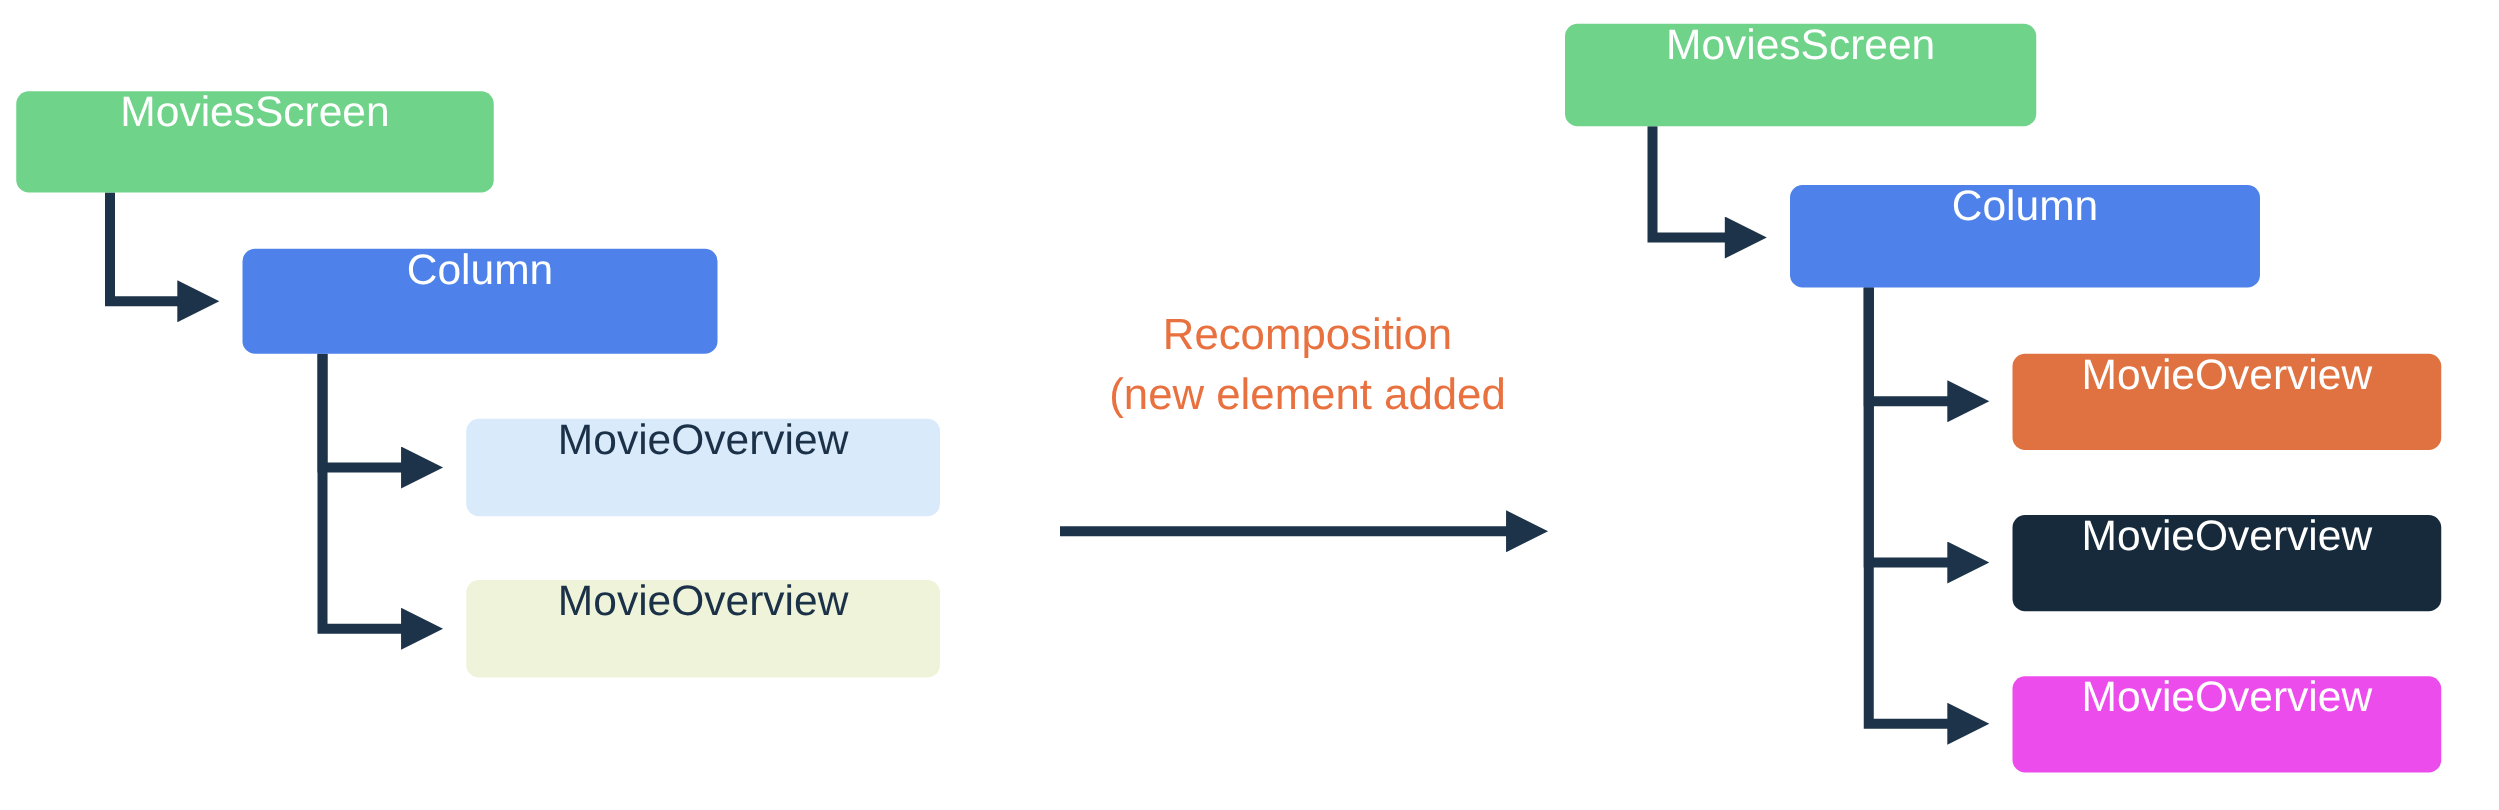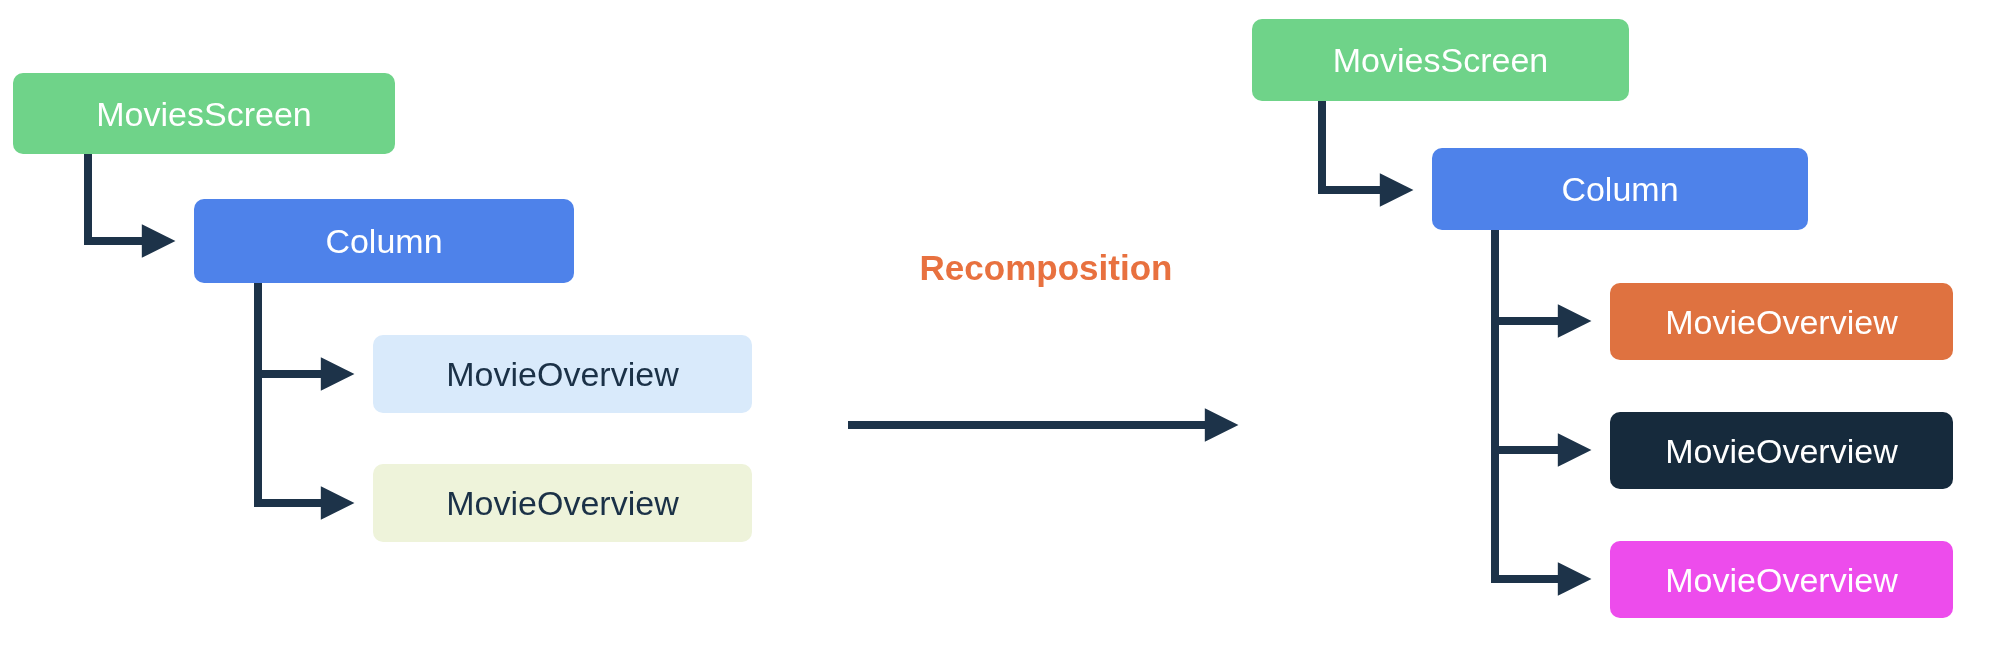--- a/index.html
+++ b/index.html
@@ -20,37 +20,36 @@
     left: 0;
     top: 0;
     width: 1999px;
     height: 648px;
     z-index: 0;
   }
   .node {
     position: absolute;
     z-index: 1;
     display: flex;
-    align-items: center;
     justify-content: center;
     border-radius: 10px;
     font-size: 34px;
     line-height: 1;
     white-space: nowrap;
   }
   .annotation {
     position: absolute;
     z-index: 1;
     left: 771px;
     top: 244px;
     width: 550px;
     text-align: center;
     font-size: 35px;
     line-height: 48px;
-    font-weight: 700;
+    font-weight: 400;
   }
   
   .l-root   { left: 13px;   top: 73px;  width: 382px; height: 81px; }
   .l-column { left: 194px;  top: 199px; width: 380px; height: 84px; }
   .l-child1 { left: 373px;  top: 335px; width: 379px; height: 78px; }
   .l-child2 { left: 373px;  top: 464px; width: 379px; height: 78px; }
   .r-root   { left: 1252px; top: 19px;  width: 377px; height: 82px; }
   .r-column { left: 1432px; top: 148px; width: 376px; height: 82px; }
   .r-child1 { left: 1610px; top: 283px; width: 343px; height: 77px; }
   .r-child2 { left: 1610px; top: 412px; width: 343px; height: 77px; }
@@ -93,20 +92,21 @@
   </div>
   <div class="node l-child1" style="background-color: rgb(217, 234, 251); color: rgb(27, 49, 71);">
     <span>MovieOverview</span>
   </div>
   <div class="node l-child2" style="background-color: rgb(238, 243, 218); color: rgb(27, 49, 71);">
     <span>MovieOverview</span>
   </div>
 
   <div class="annotation" style="color: rgb(232, 113, 63);">
     <div>Recomposition</div>
+    <div>(new element added</div>
   </div>
 
   <div class="node r-root" style="background-color: rgb(111, 211, 137); color: rgb(255, 255, 255);">
     <span>MoviesScreen</span>
   </div>
   <div class="node r-column" style="background-color: rgb(78, 130, 234); color: rgb(255, 255, 255);">
     <span>Column</span>
   </div>
   <div class="node r-child1" style="background-color: rgb(223, 114, 64); color: rgb(255, 255, 255);">
     <span>MovieOverview</span>

